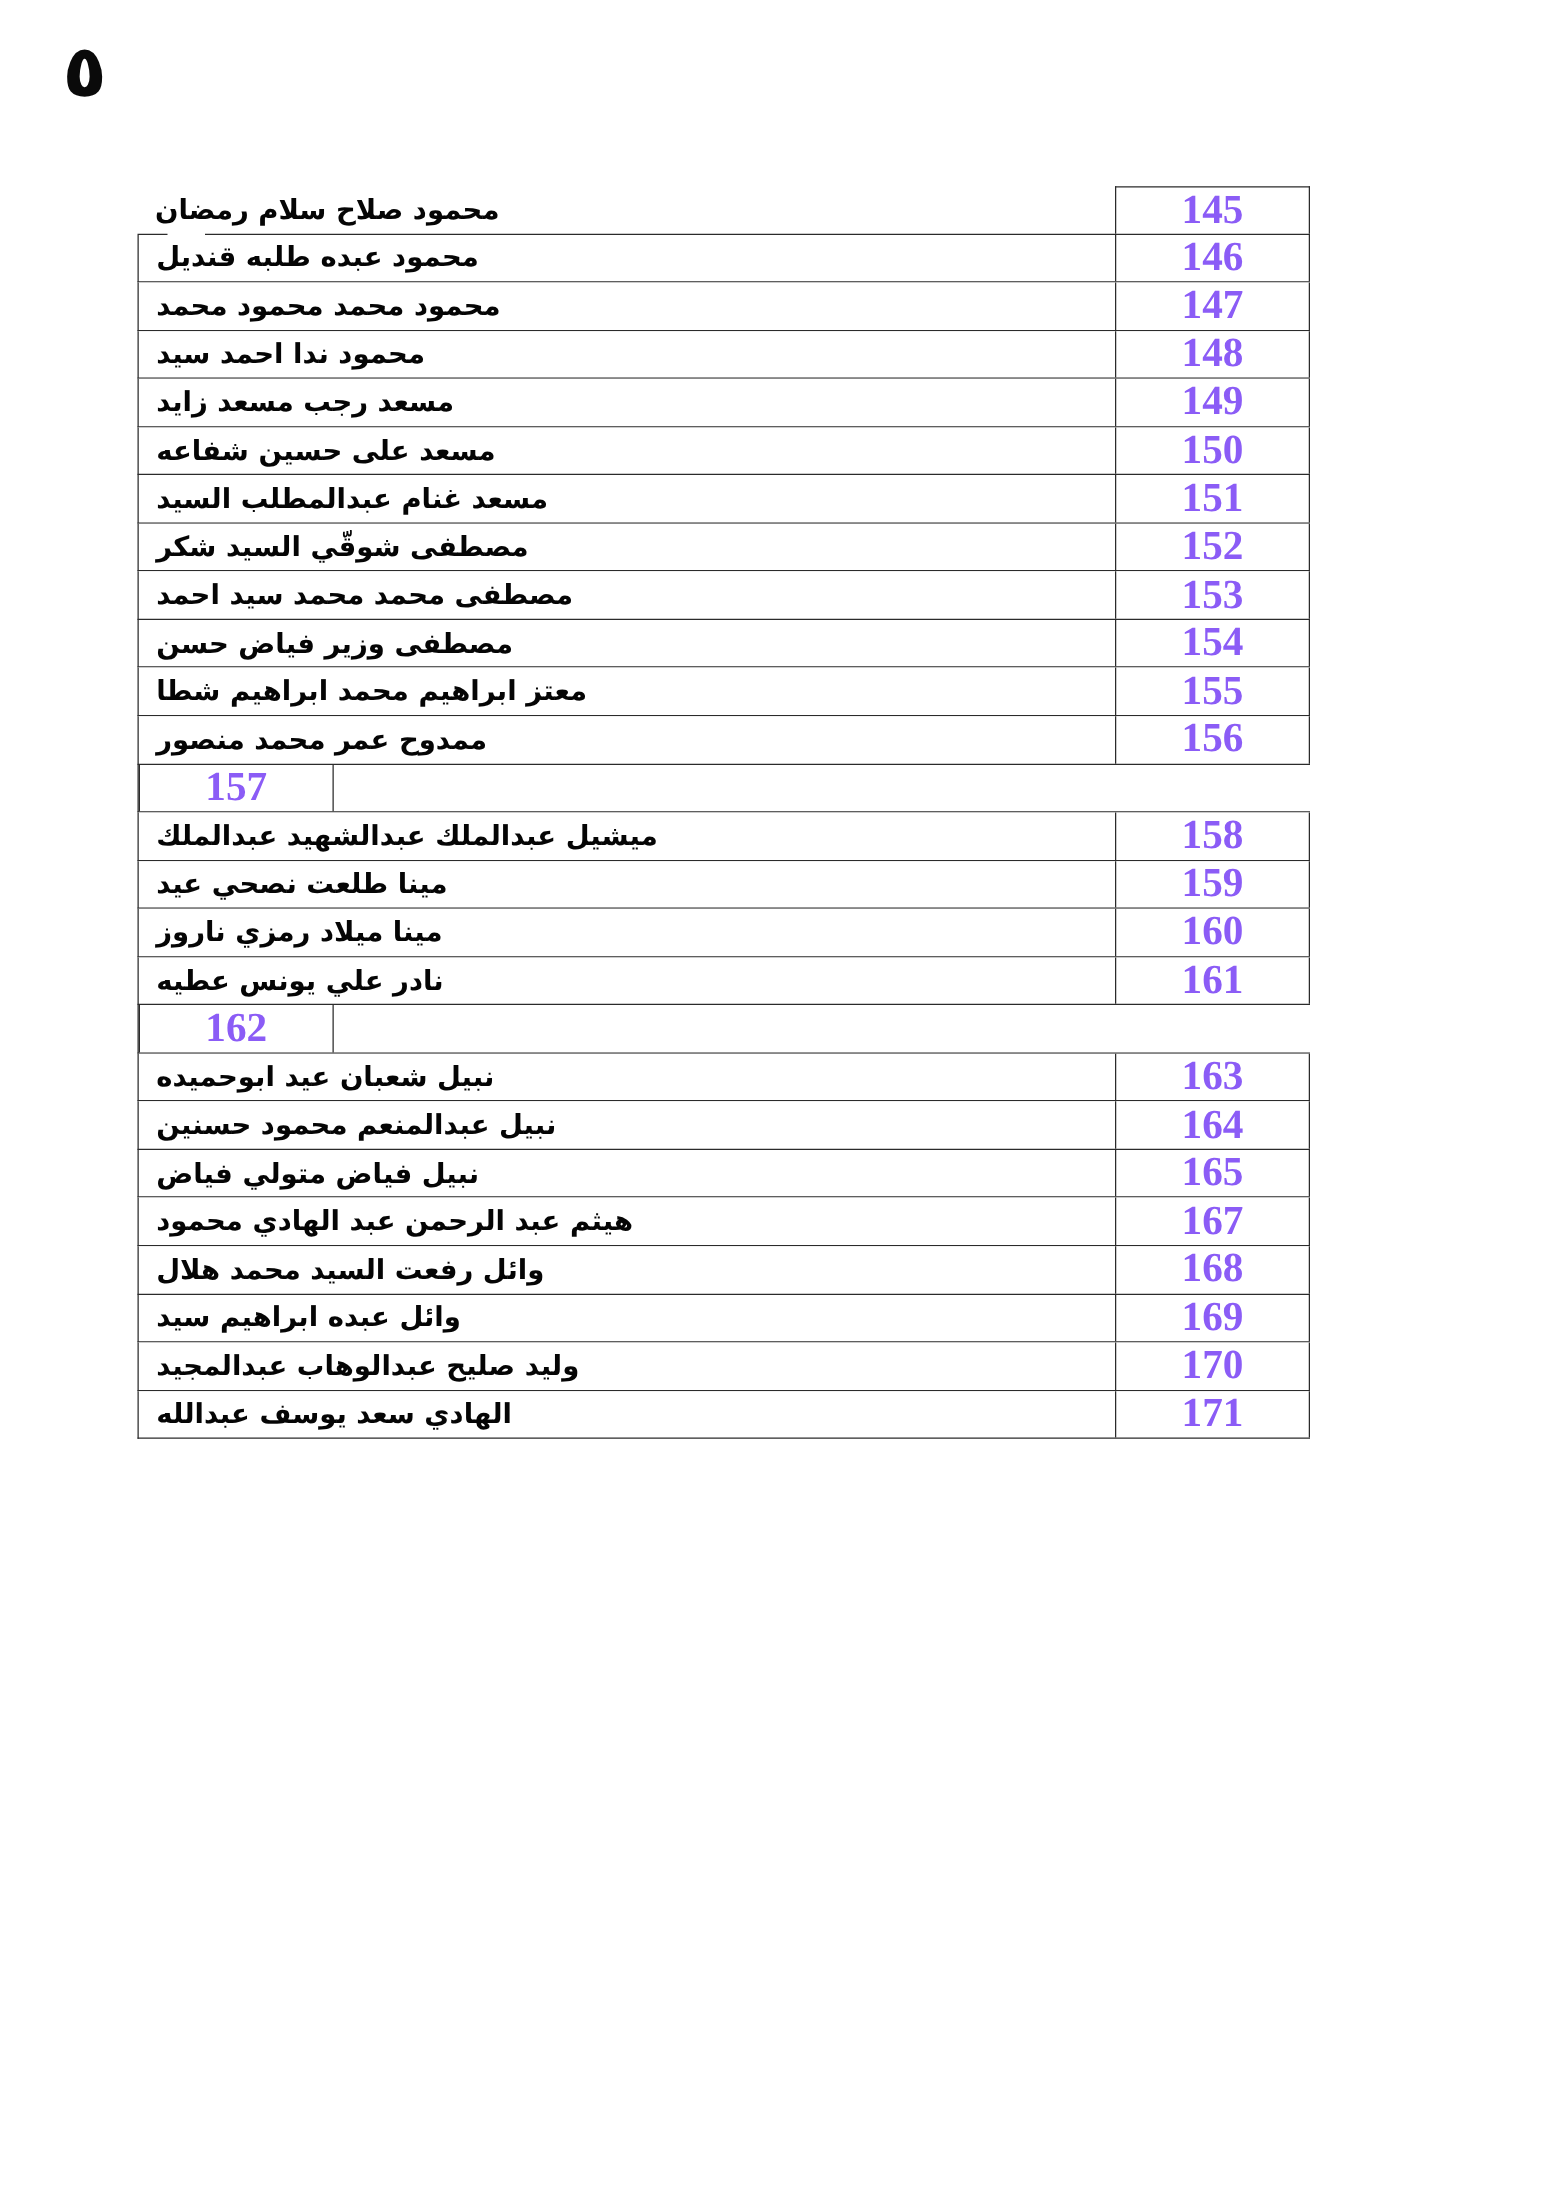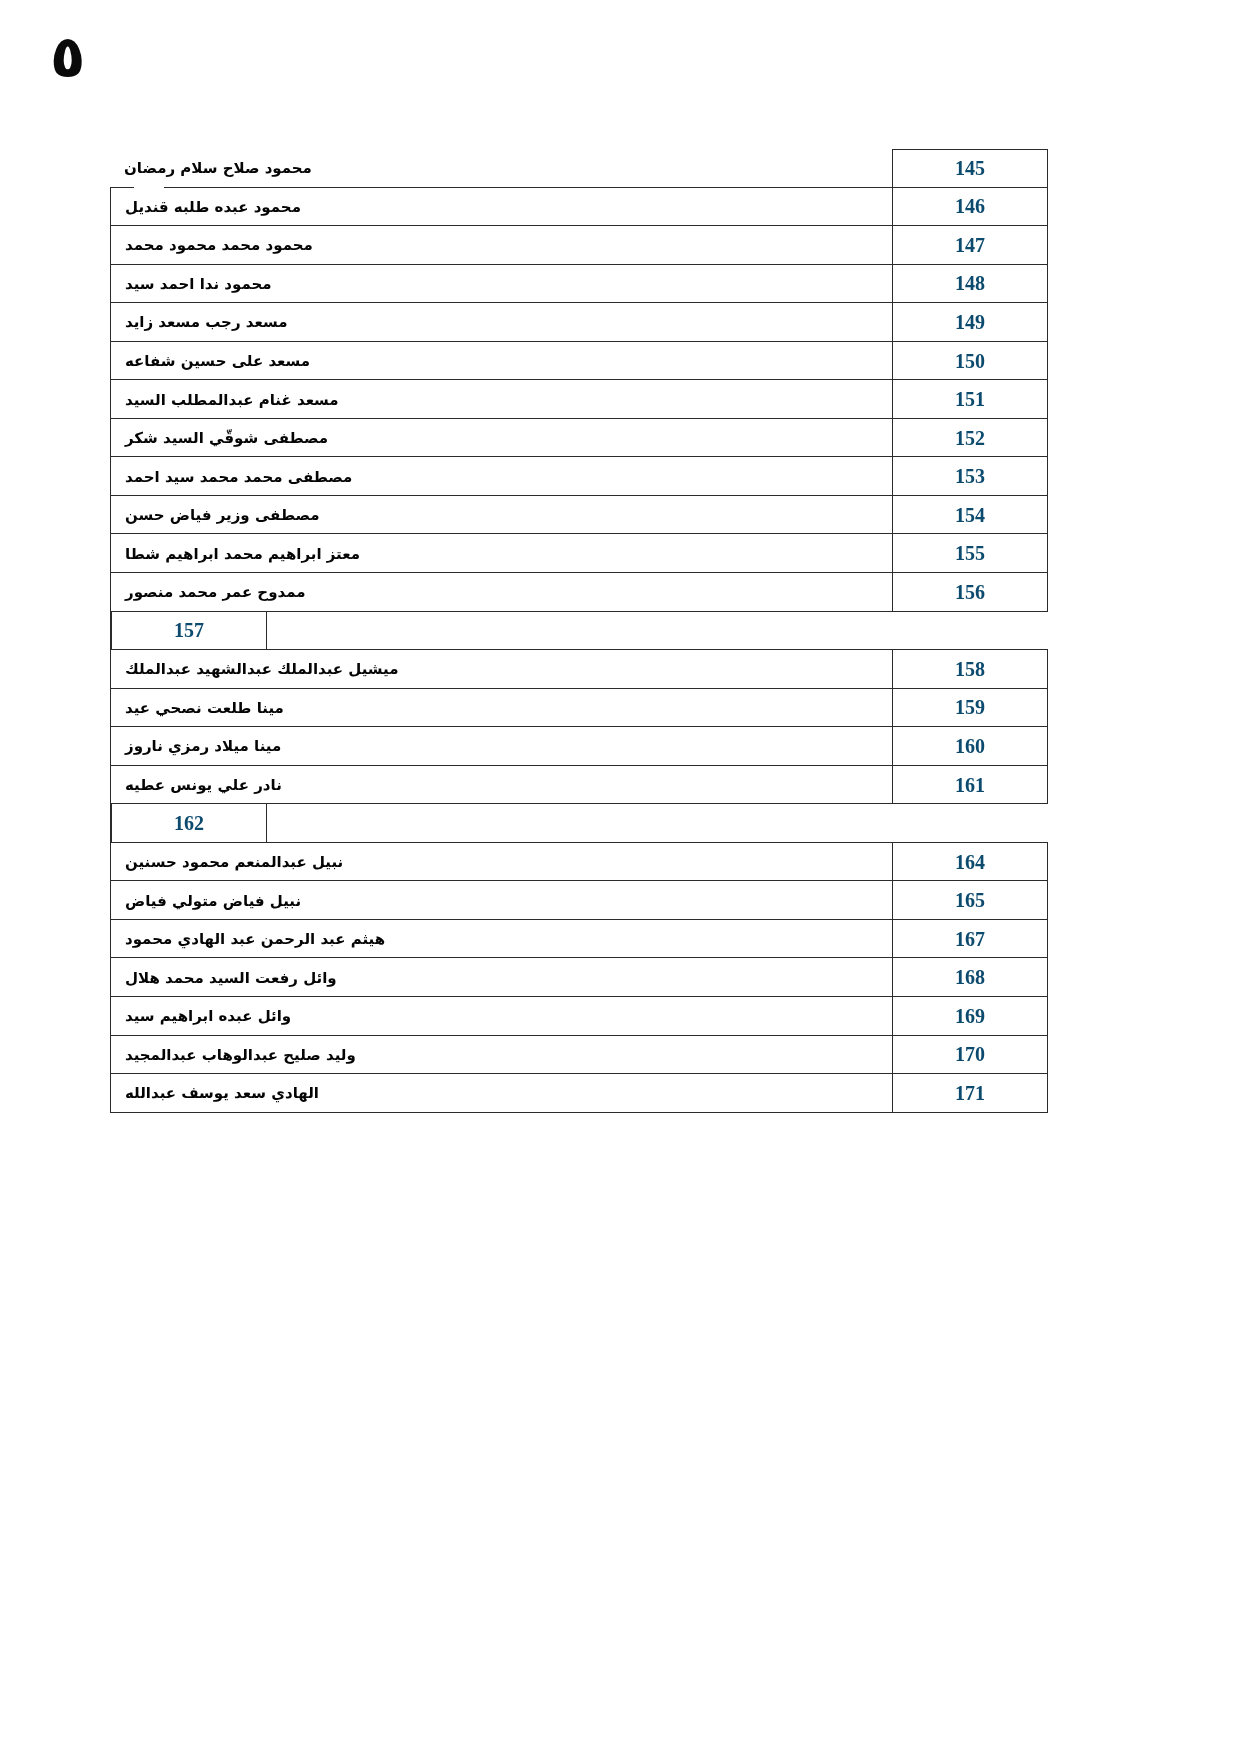--- a/index.html
+++ b/index.html
@@ -48,39 +48,39 @@
     border-bottom: 3px solid #8f8f8f;
   }
   .name-cell {
     flex: 1;
     box-sizing: border-box;
     direction: rtl;
     text-align: left; 
     padding-left: 14px;
     font-family: "DejaVu Sans", sans-serif;
     font-weight: bold;
-    font-size: 15px;
+    font-size: 22px;
     color: #050505;
     white-space: nowrap;
     line-height: 1;
     padding-top: 2px;
   }
   .num-cell {
     box-sizing: border-box;
     width: 156px;
     height: 100%;
     border-left: 1.6px solid #2b2b2b;
     border-right: 1.6px solid #2b2b2b;
     display: flex;
     align-items: center;
     justify-content: center;
     font-family: "Liberation Serif", "DejaVu Serif", serif;
     font-weight: bold;
-    font-size: 20px;
-    color: #0c4a6e;
+    font-size: 33px;
+    color: #8b5cf6;
     line-height: 1;
   }
   .row:first-child .num-cell {
     border-top: 1.6px solid #2b2b2b;
   }
   
   .scan-gap {
     position: absolute;
     left: 24px;
     top: 36px;
@@ -179,20 +179,24 @@
 
     <div class="row">
       <div class="name-cell">نادر علي يونس عطيه</div>
       <div class="num-cell">161</div>
     </div>
 
     <div class="row">
       <div class="num-cell">162</div>
     </div>
 
+    <div class="row">
+      <div class="name-cell">نبيل شعبان عيد ابوحميده</div>
+      <div class="num-cell">163</div>
+    </div>
 
     <div class="row">
       <div class="name-cell">نبيل عبدالمنعم محمود حسنين</div>
       <div class="num-cell">164</div>
     </div>
 
     <div class="row">
       <div class="name-cell">نبيل فياض متولي فياض</div>
       <div class="num-cell">165</div>
     </div>

